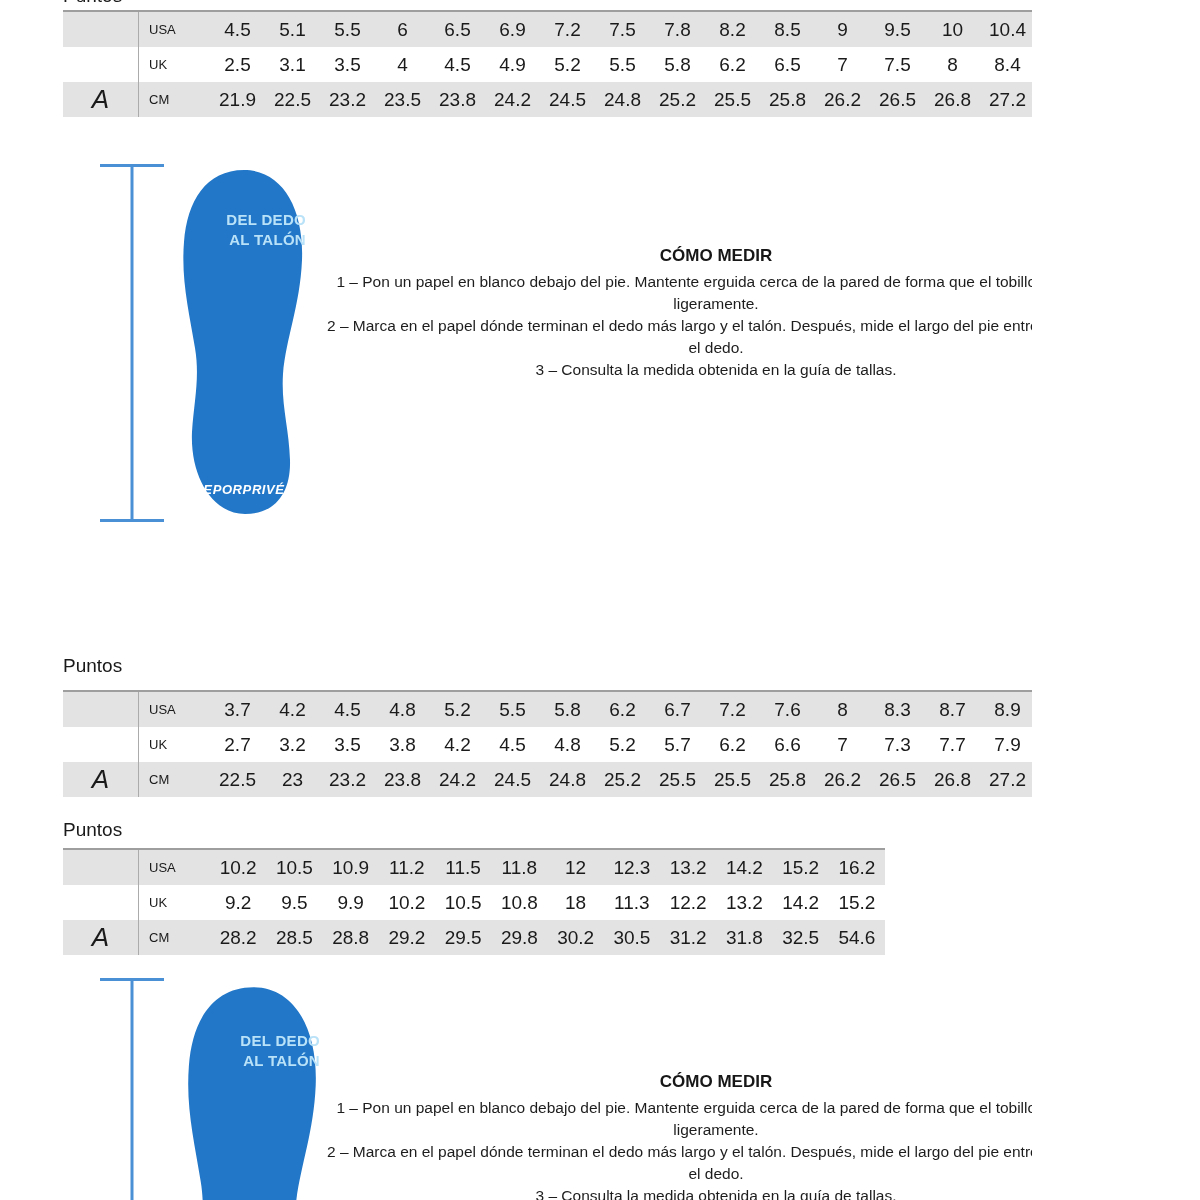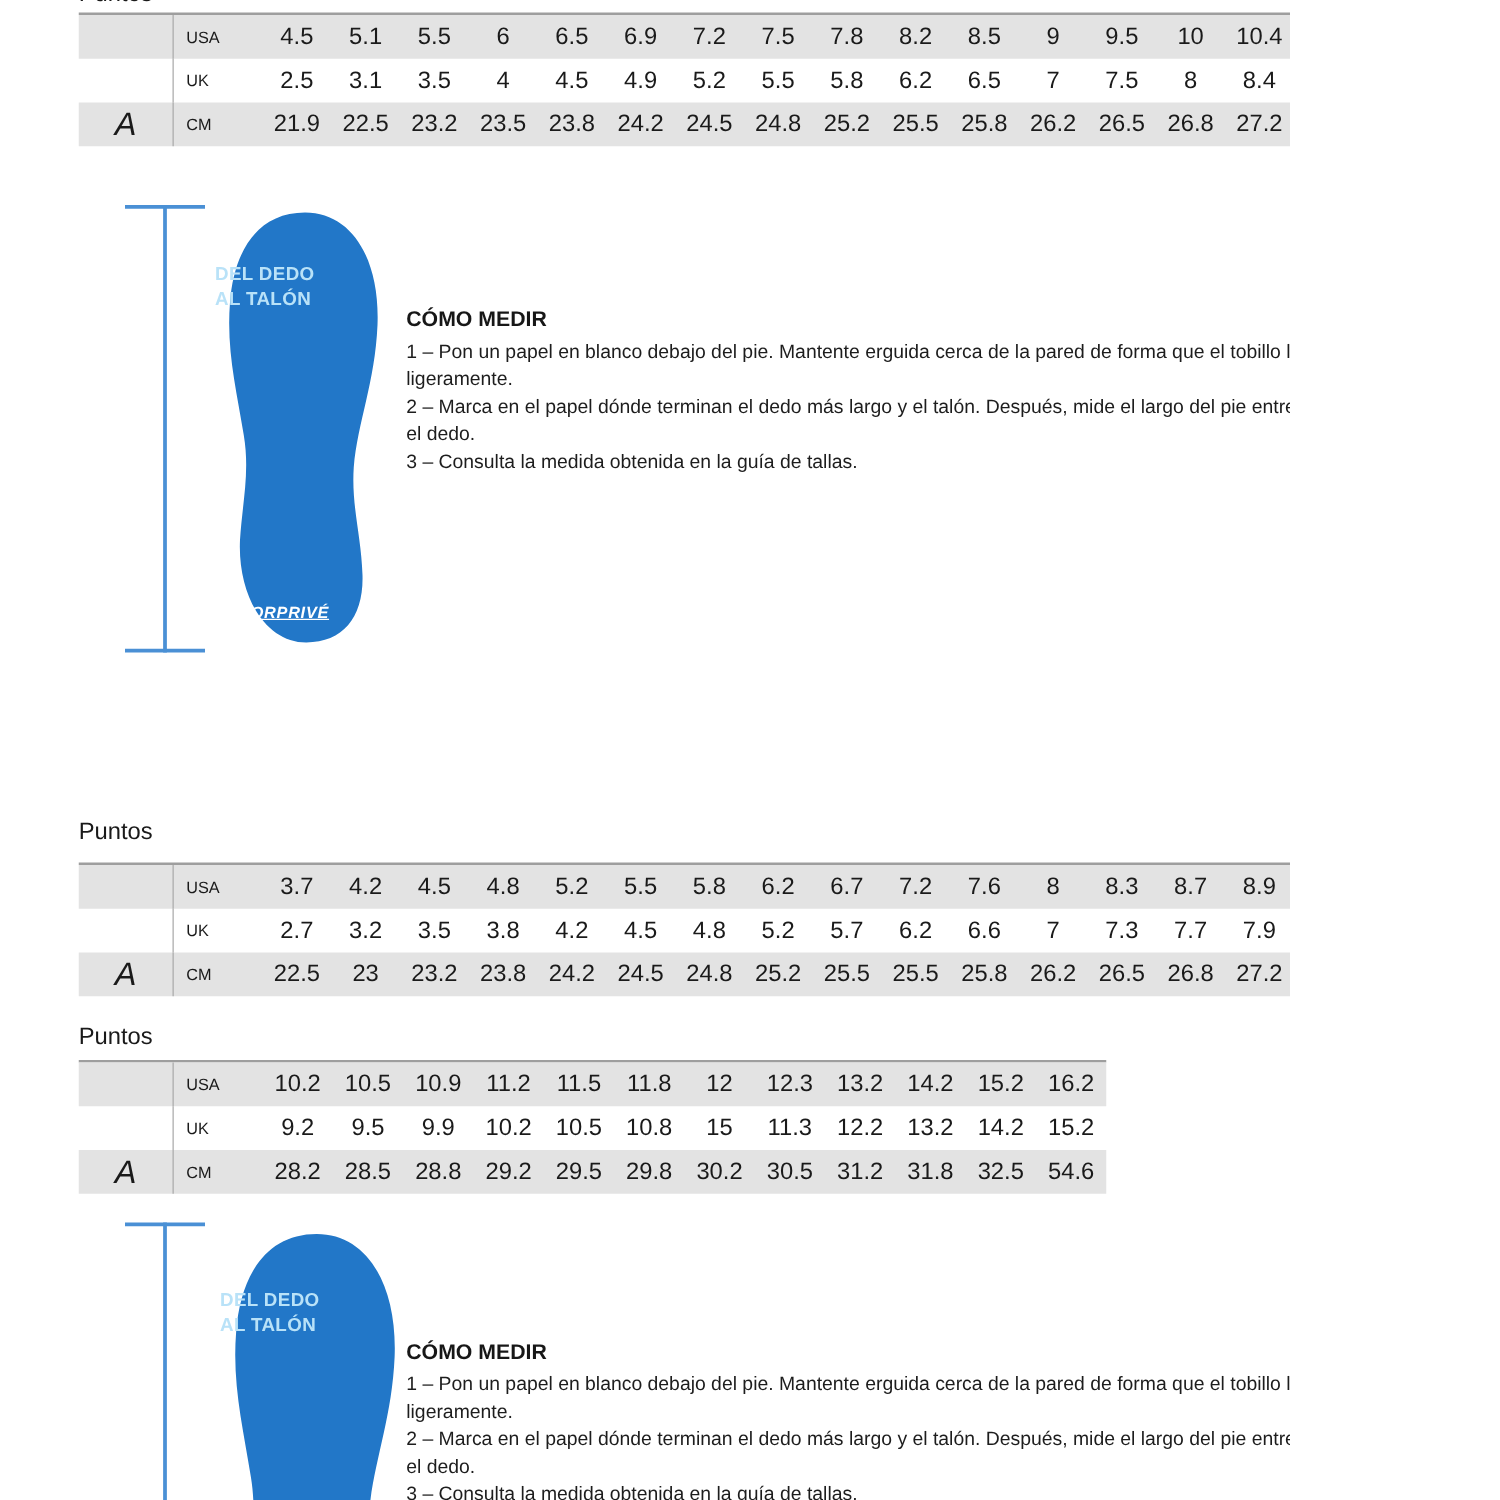--- a/index.html
+++ b/index.html
@@ -20,26 +20,26 @@
   .cell.dcol{flex:1;justify-content:center;font-size:19px;color:#1a1a1a;}
   
   .mline{position:absolute;}
   .mline .bar{position:absolute;left:50%;transform:translateX(-50%);top:0;bottom:0;width:3px;background:var(--line-blue,#4a90d5);}
   .mline .cap{position:absolute;left:0;right:0;height:3px;background:var(--line-blue,#4a90d5);}
   .mline .cap.top{top:0;}
   .mline .cap.bottom{bottom:0;}
   
   .foot{position:absolute;}
   .foot svg{position:absolute;left:0;top:0;width:100%;height:100%;}
-  .foot .foot-label{position:absolute;top:12%;left:0;width:100%;text-align:left;
+  .foot .foot-label{position:absolute;top:12%;left:0;width:100%;text-align:right;
     color:var(--foot-text-blue,#b9e2f8);font-weight:bold;font-size:15px;line-height:1.35;letter-spacing:.3px;}
-  .foot .foot-brand{position:absolute;bottom:19px;left:0;width:100%;text-align:left;
-    color:#ffffff;font-weight:bold;font-style:italic;font-size:13px;letter-spacing:.6px;text-decoration:underline;}
-  
-  .howto{position:absolute;width:782px;}
+  .foot .foot-brand{position:absolute;bottom:19px;left:0;width:100%;text-align:center;
+    color:#ffffff;font-weight:bold;font-style:italic;font-size:13px;letter-spacing:.6px;}
+  
+  .howto{position:absolute;width:782px;text-align:center;}
   .howto .howto-title{font-size:17px;font-weight:bold;margin:0 0 5px 0;color:#171717;}
   .howto p{margin:0;font-size:15.5px;line-height:22px;color:#1d1d1d;}
 </style>
 </head>
 <body>
 
 <div class="page">
 
   <div class="puntos" style="left:63px;top:-15px;">Puntos</div>
 
@@ -220,21 +220,21 @@
       </div>
       <div class="trow">
         <div class="cell acol"></div>
         <div class="cell labcol">UK</div>
         <div class="cell dcol">9.2</div>
         <div class="cell dcol">9.5</div>
         <div class="cell dcol">9.9</div>
         <div class="cell dcol">10.2</div>
         <div class="cell dcol">10.5</div>
         <div class="cell dcol">10.8</div>
-        <div class="cell dcol">15</div>
+        <div class="cell dcol">18</div>
         <div class="cell dcol">11.3</div>
         <div class="cell dcol">12.2</div>
         <div class="cell dcol">13.2</div>
         <div class="cell dcol">14.2</div>
         <div class="cell dcol">15.2</div>
       </div>
       <div class="trow shaded">
         <div class="cell acol">A</div>
         <div class="cell labcol">CM</div>
         <div class="cell dcol">28.2</div>

